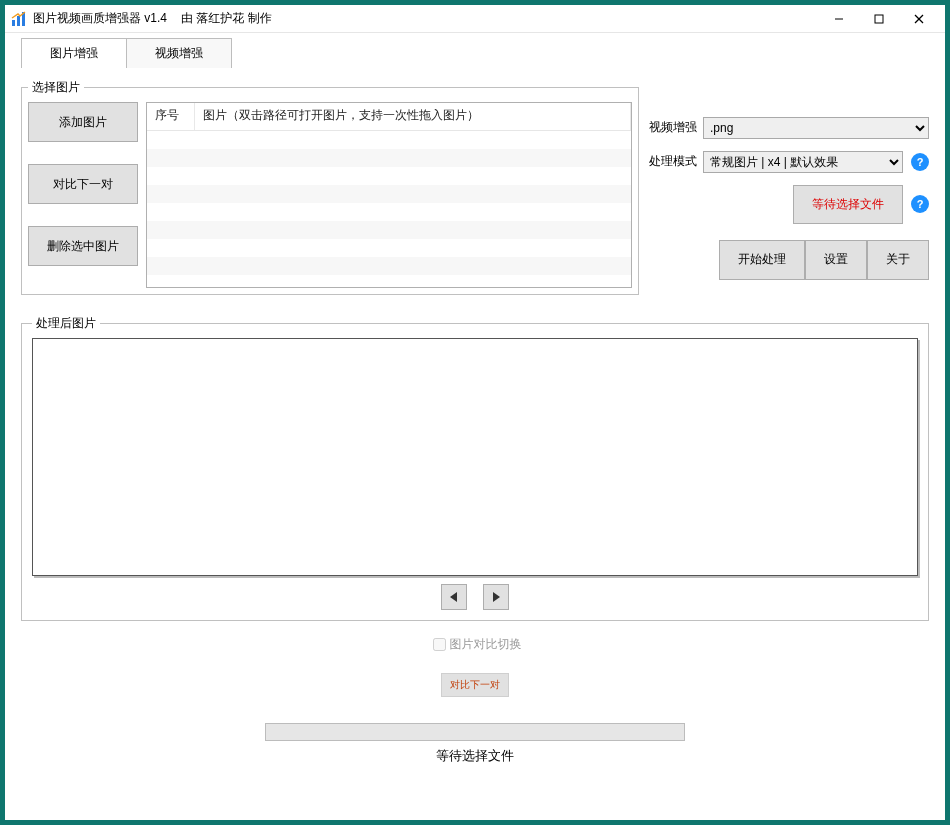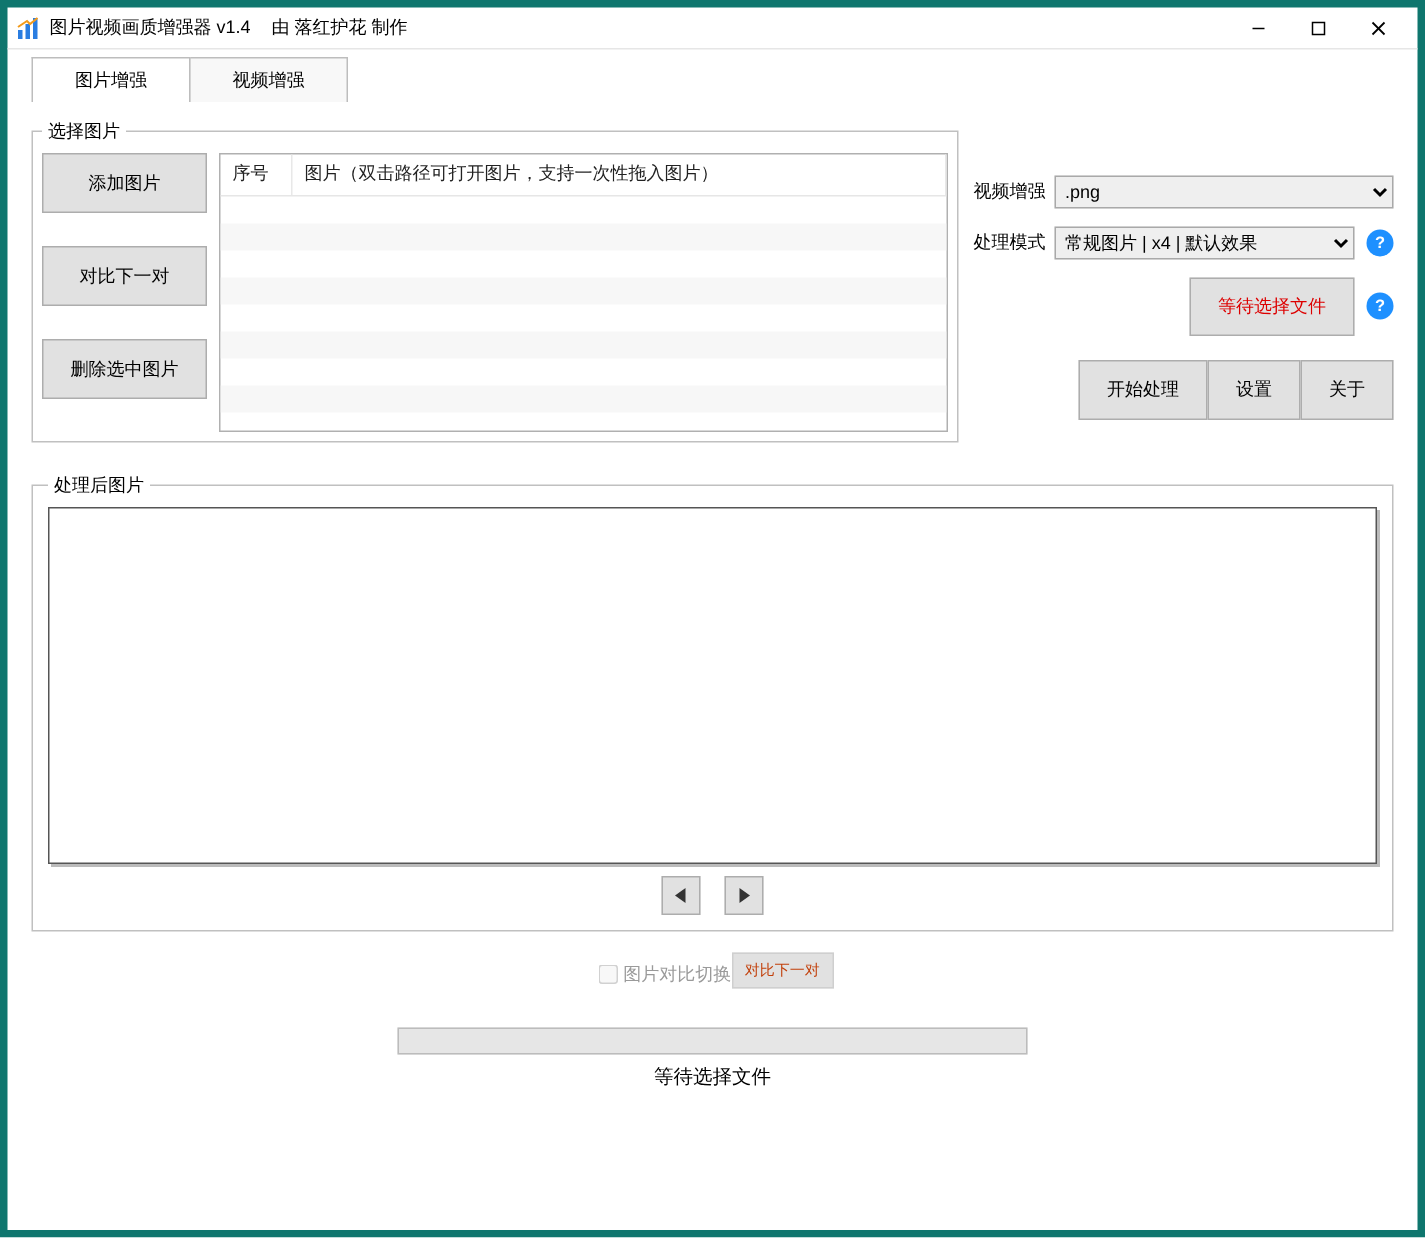--- a/index.html
+++ b/index.html
@@ -38,21 +38,21 @@
   .form-row select { flex: 1; height: 22px; border: 1px solid #a9a9a9; background: #efefef; font-family: inherit; font-size: 12px; padding: 0 2px; }
   .help-icon { width: 18px; height: 18px; border-radius: 50%; background: #1e90ff; color: #fff; display: flex; align-items: center; justify-content: center; font-size: 11px; font-weight: bold; margin-left: 8px; }
   .emerg-row { display: flex; align-items: center; justify-content: flex-end; margin: 6px 0 16px 0; }
   .emerg-btn { background: #e1e1e1; border: 1px solid #adadad; color: #d00; padding: 10px 18px; font-size: 12px; }
   .action-row { display: flex; justify-content: flex-end; font-family: Liberation Mono, monospace; }
   .preview-row { display: flex; gap: 22px; margin-top: 20px; }
   .preview-group { flex: 1; padding: 6px 10px 10px 10px; }
   .preview-box { width: 100%; height: 238px; background: #fff; border: 1px solid #555; box-shadow: 2px 2px 0 #bbb; margin-bottom: 8px; }
   .nav-btns { display: flex; justify-content: center; gap: 16px; }
   .nav-btn { width: 26px; height: 26px; background: #e1e1e1; border: 1px solid #adadad; display: flex; align-items: center; justify-content: center; }
-  .compare-row { display: flex; justify-content: center; align-items: flex-end; gap: 0; margin-top: 14px; }
+  .compare-row { display: flex; justify-content: center; align-items: center; gap: 19px; margin-top: 14px; flex-direction: column; }
   .compare-row .chk { display: inline-flex; align-items: center; color: #9a9a9a; }
   .compare-row .chk input { margin-right: 4px; }
   .compare-btn { background: #e1e1e1; border: 1px solid #cfcfcf; color: #c2410c; padding: 4px 8px; font-family: inherit; font-size: 10px; }
   .progress-wrap { margin-top: 26px; display: flex; justify-content: center; }
   .progress { width: 420px; height: 18px; border: 1px solid #bcbcbc; background: #e6e6e6; }
   .status-row { text-align: center; margin-top: 6px; font-size: 13px; }
   svg { display: block; }
 </style>
 </head>
 <body>

